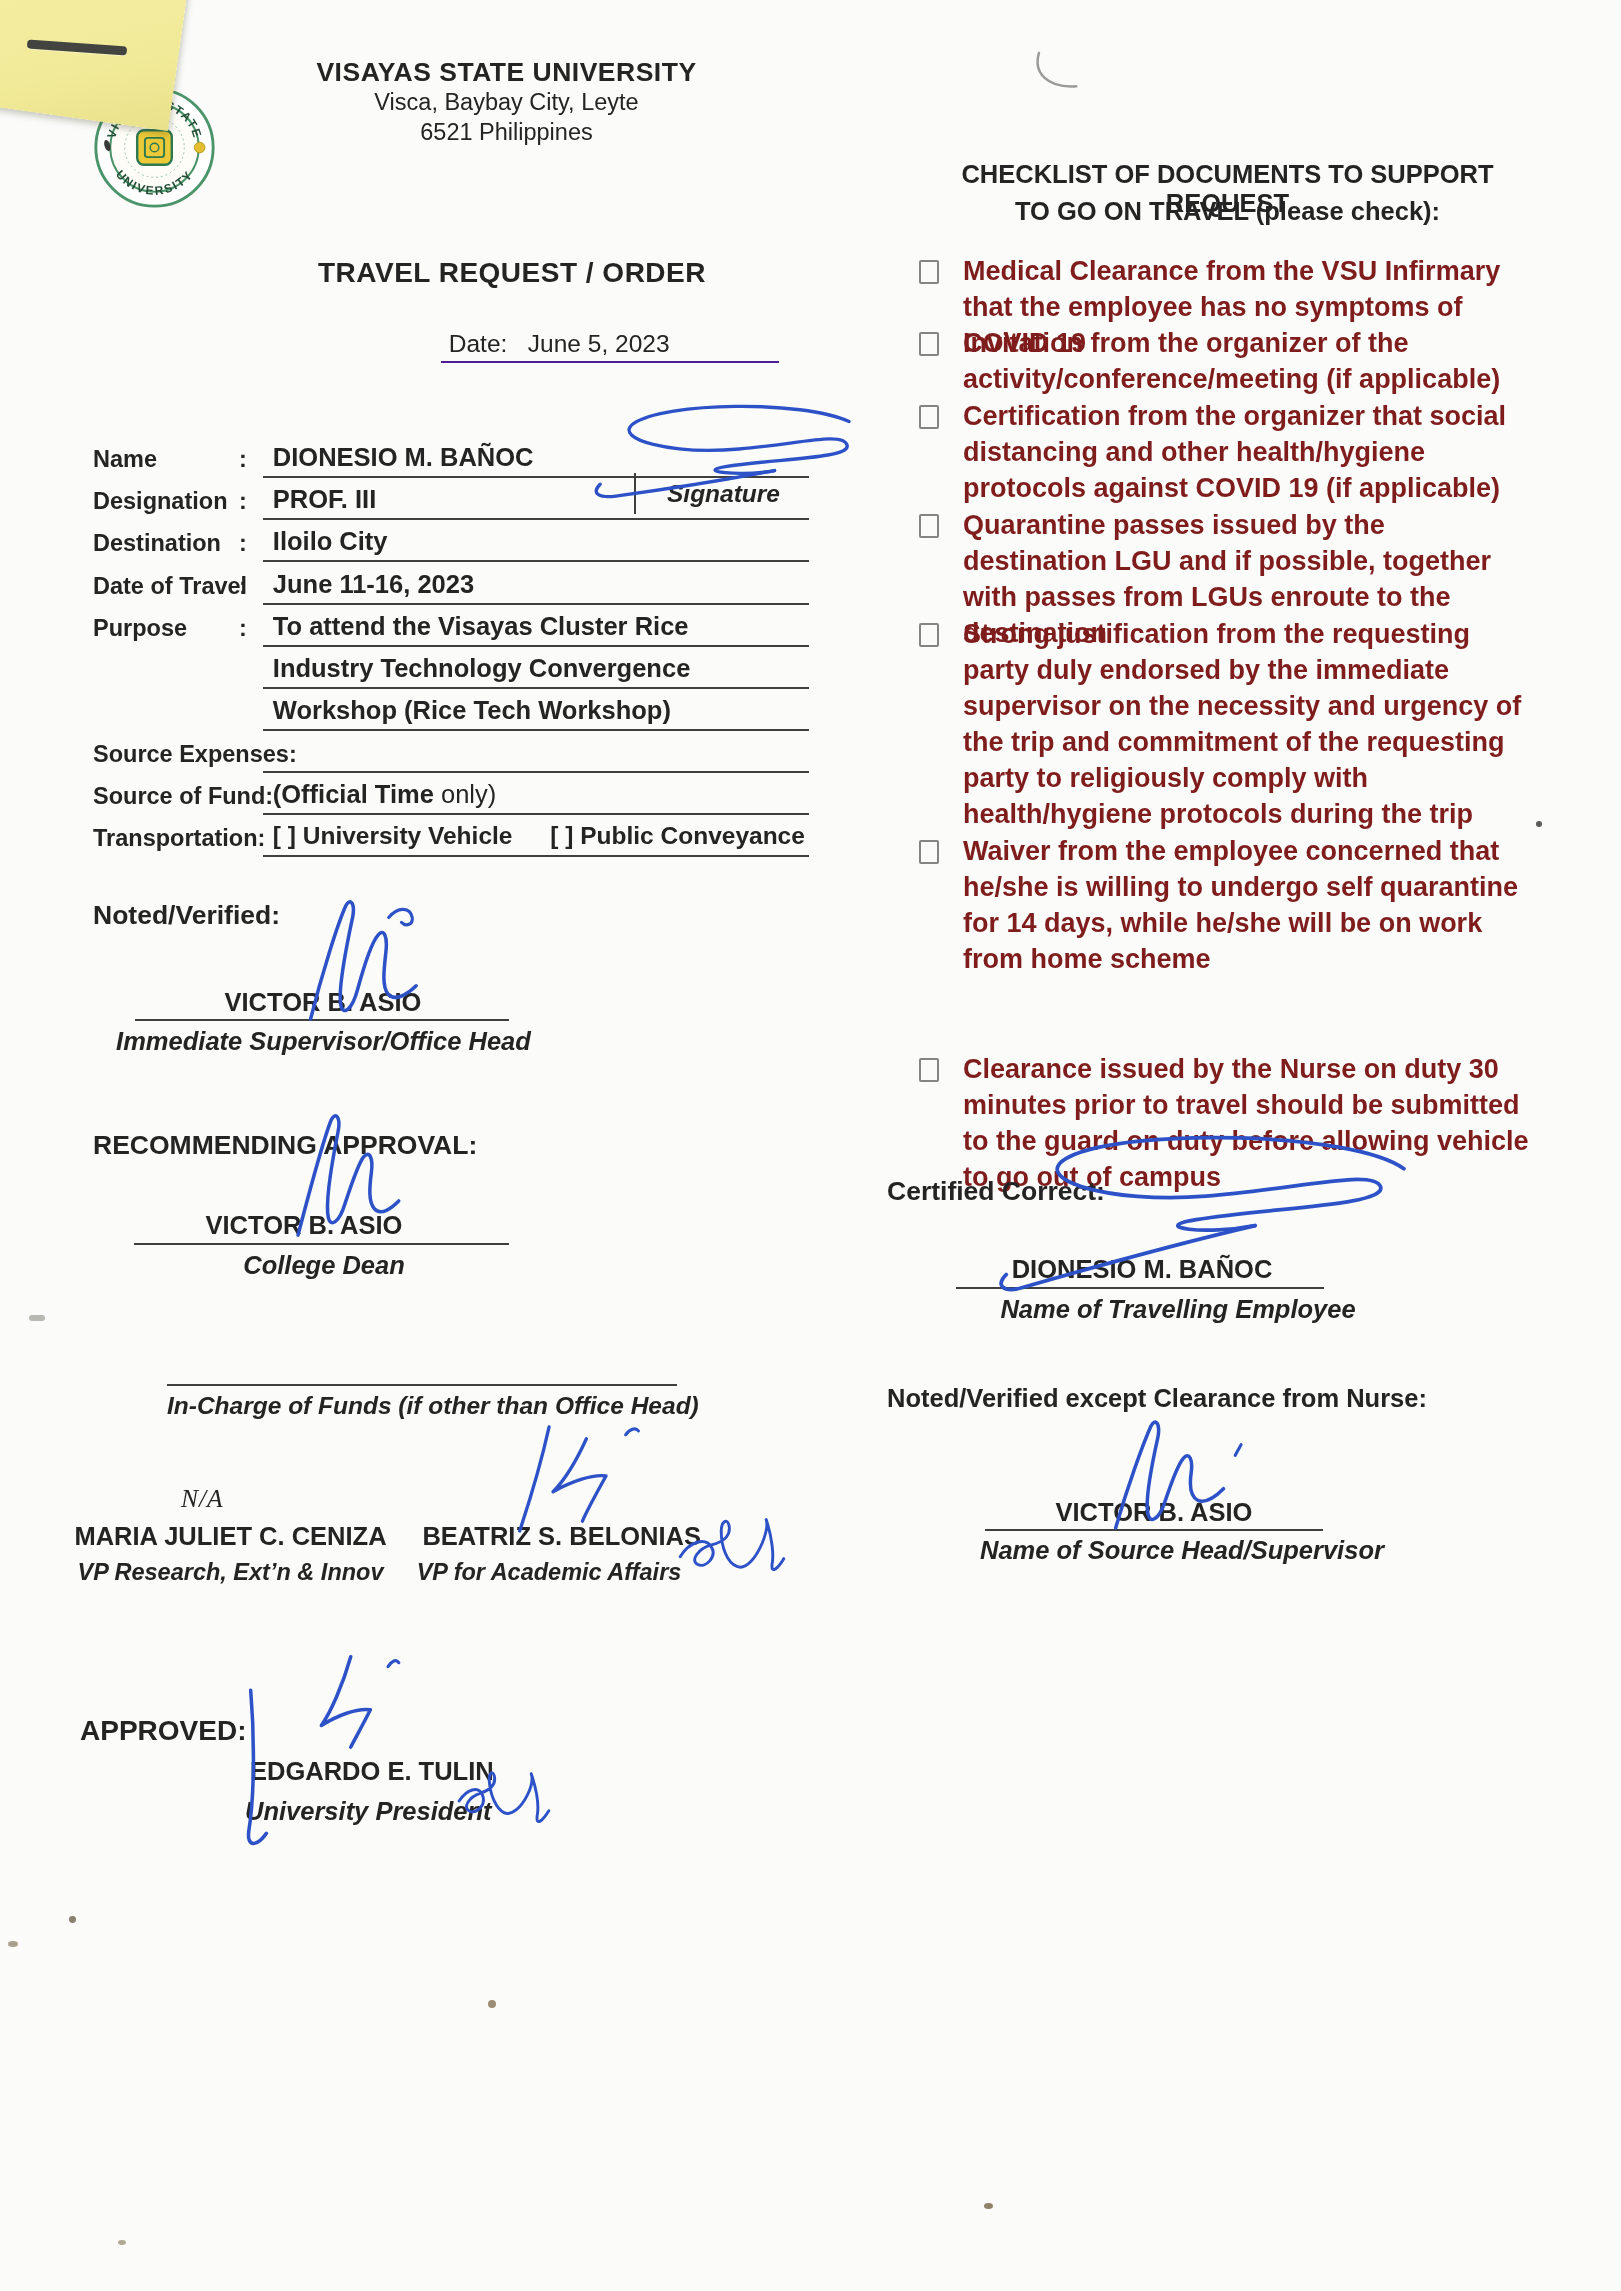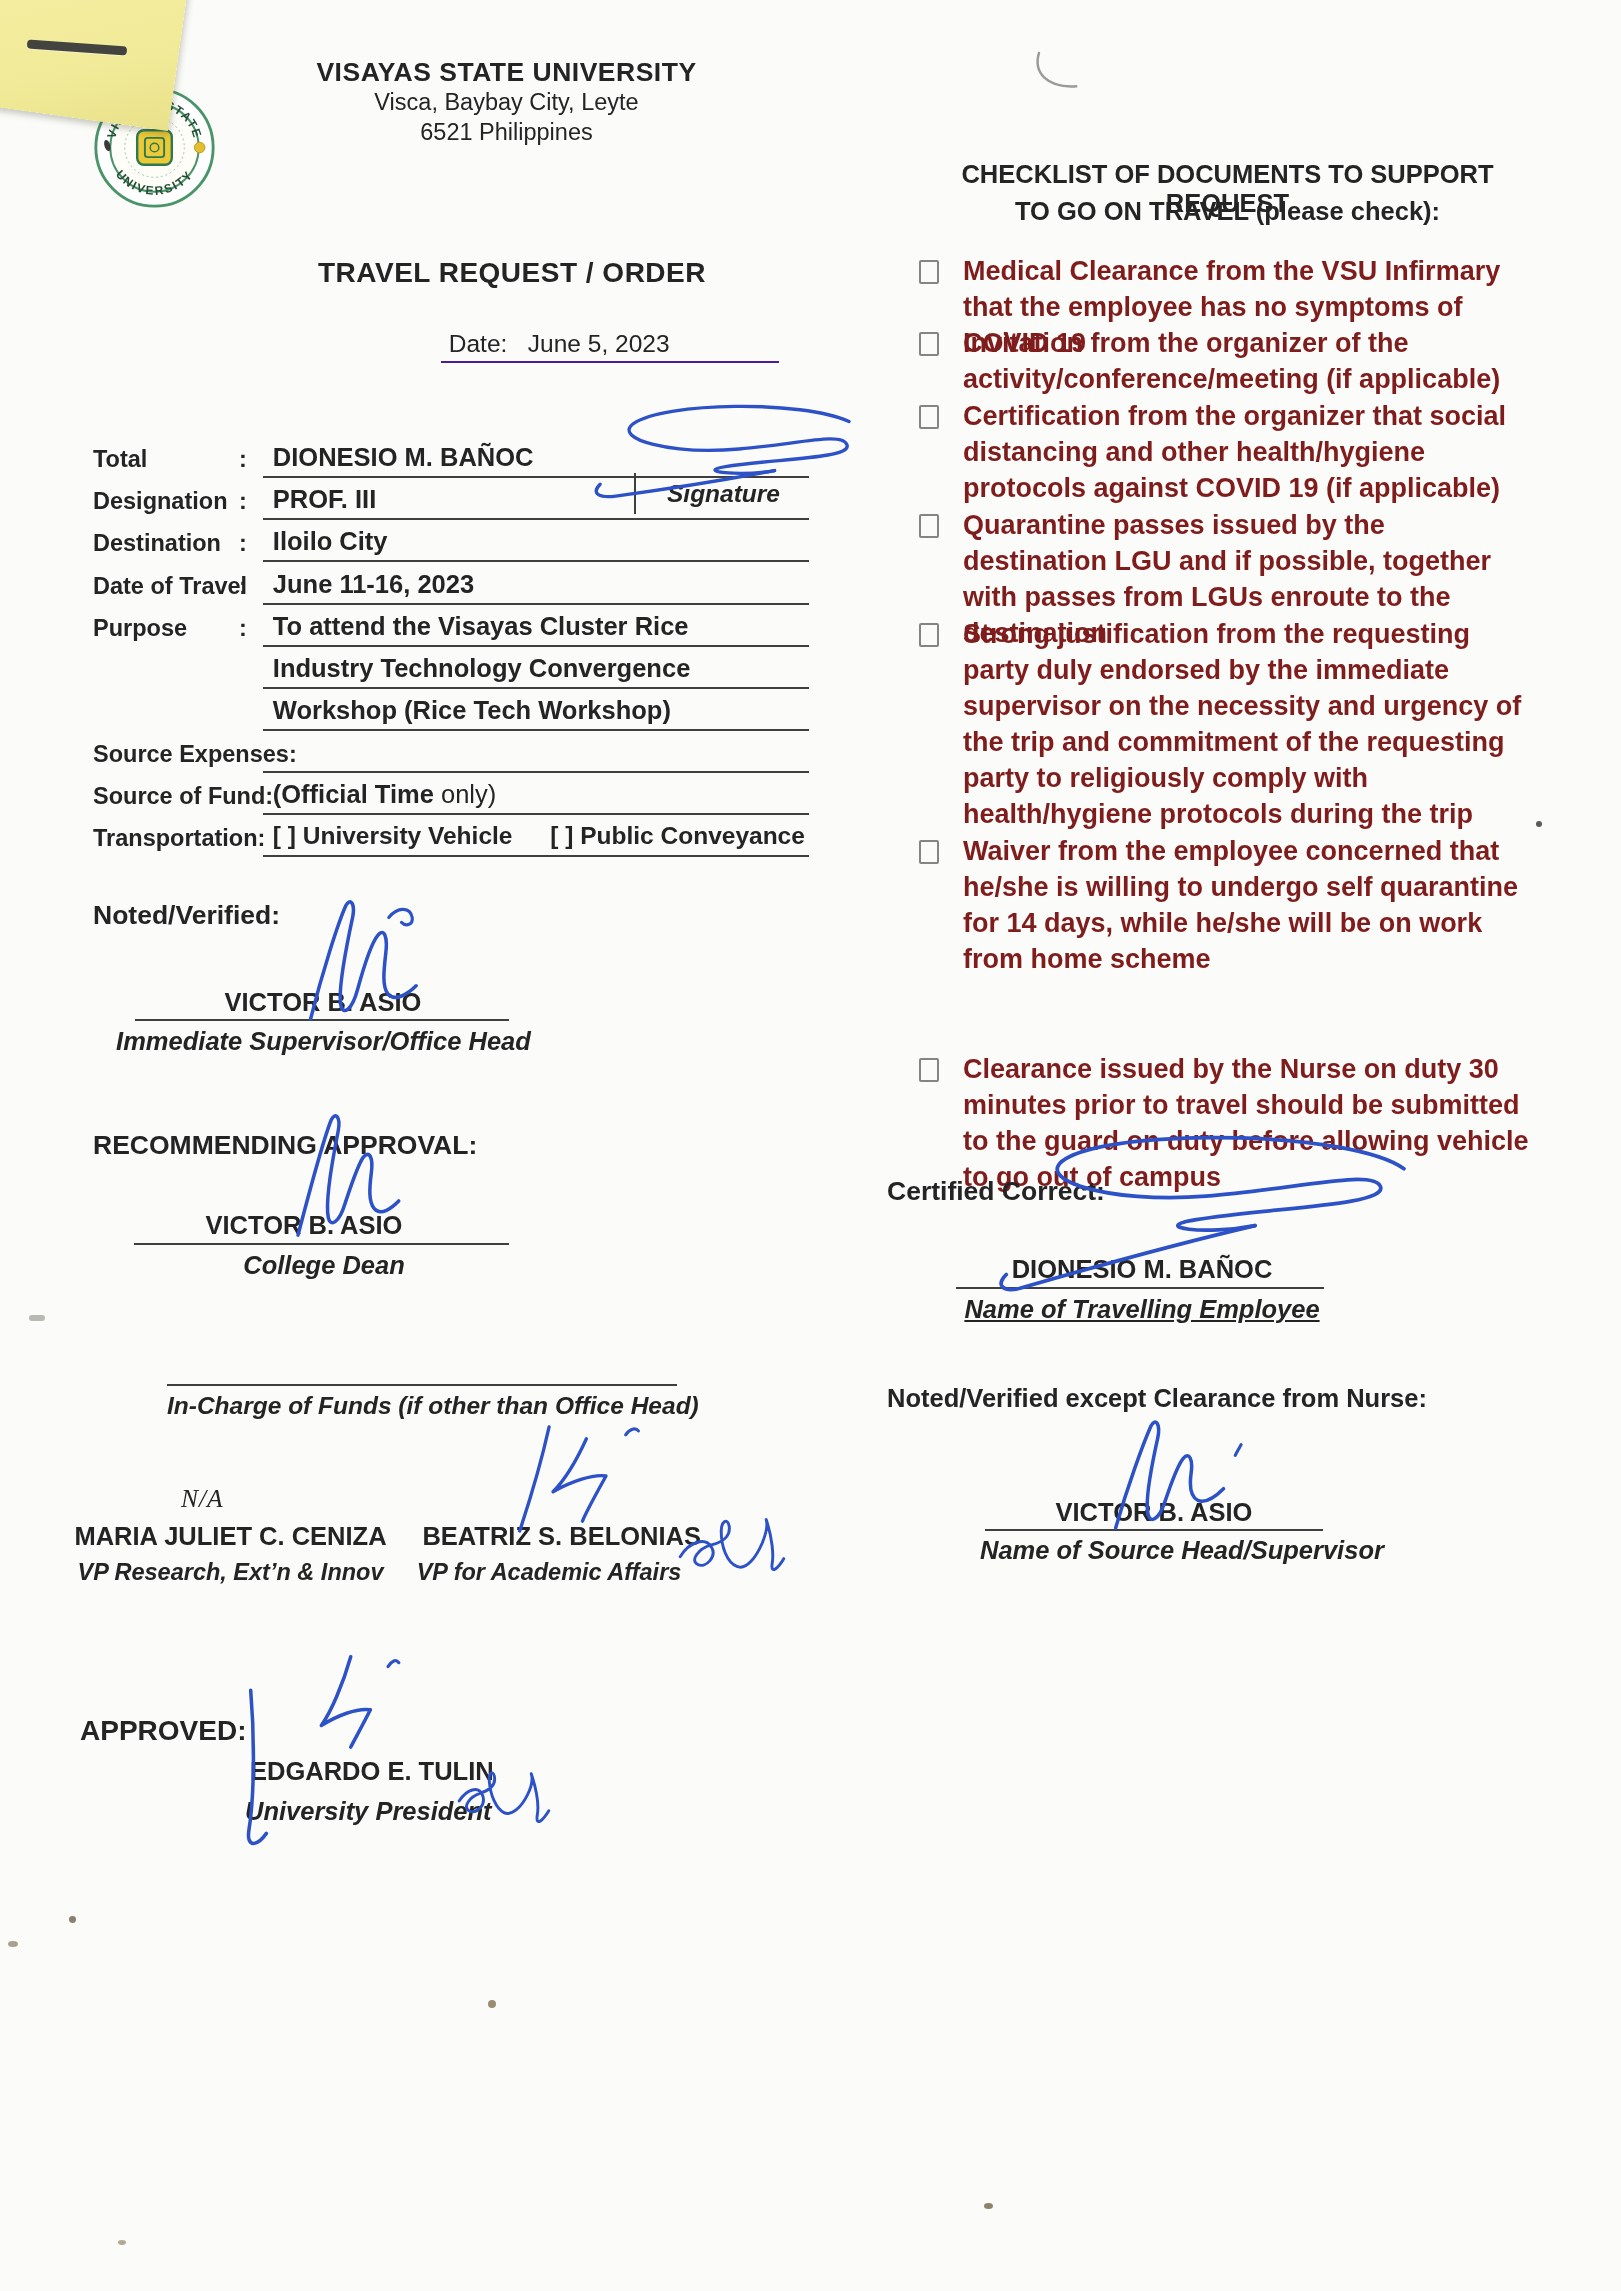--- a/index.html
+++ b/index.html
@@ -81,21 +81,21 @@
   <div class="abs ctr uni-addr" style="left:276px;top:89px;width:461px;">Visca, Baybay City, Leyte</div>
   <div class="abs ctr uni-addr" style="left:276px;top:119px;width:461px;">6521 Philippines</div>
   <div class="abs ctr doc-title" style="left:272px;top:257px;width:480px;">TRAVEL REQUEST / ORDER</div>
 
   <div class="abs date-line" style="left:441px;top:330px;width:338px;height:31px;border-bottom:2px solid #4c1d95;">
     <span style="margin-left:7.8px;">Date:</span>
     <span style="margin-left:13.7px;">June 5, 2023</span>
   </div>
 
   <div class="frow" style="top:441px">
-    <span class="flabel">Total</span>
+    <span class="flabel">Name</span>
     <span class="fcolon">:</span>
     <div class="fvalue">DIONESIO M. BAÑOC</div>
   </div>
   <div class="frow" style="top:483px">
     <span class="flabel">Designation</span>
     <span class="fcolon">:</span>
     <div class="fvalue">PROF. III</div>
   </div>
 
   <div class="abs" style="left:634px;top:473px;width:2px;height:41px;background:#3f3f3f;"></div>
@@ -174,21 +174,21 @@
   <div class="abs ctr sig-role" style="left:108px;top:1027px;width:431px;">Immediate Supervisor/Office Head</div>
 
   <div class="abs sig-head" style="left:93px;top:1130px;">RECOMMENDING APPROVAL:</div>
   <div class="abs ctr sig-name" style="left:118px;top:1211px;width:372px;">VICTOR B. ASIO</div>
   <div class="sigline" style="left:134px;top:1243px;width:375px;"></div>
   <div class="abs ctr sig-role" style="left:118px;top:1251px;width:412px;">College Dean</div>
 
   <div class="abs sig-head" style="left:887px;top:1176px;">Certified Correct:</div>
   <div class="abs ctr sig-name" style="left:956px;top:1255px;width:372px;">DIONESIO M. BAÑOC</div>
   <div class="sigline" style="left:956px;top:1287px;width:368px;"></div>
-  <div class="abs ctr sig-role" style="left:956px;top:1295px;width:372px;text-decoration:underline;">Name of Travelling Employee</div>
+  <div class="abs ctr sig-role" style="left:992px;top:1295px;width:372px;">Name of Travelling Employee</div>
 
   <div class="sigline" style="left:167px;top:1384px;width:510px;"></div>
   <div class="abs ctr sig-role" style="left:167px;top:1392px;width:510px;font-size:24.5px;">In-Charge of Funds (if other than Office Head)</div>
   <div class="abs na-text" style="left:181px;top:1484px;">N/A</div>
 
   <div class="abs ctr sig-name" style="left:69px;top:1522px;width:323px;">MARIA JULIET C. CENIZA</div>
   <div class="abs ctr sig-role" style="left:69px;top:1559px;width:323px;font-size:23.5px;">VP Research, Ext’n &amp; Innov</div>
 
   <div class="abs ctr sig-name" style="left:397px;top:1522px;width:304px;text-align:right;">BEATRIZ S. BELONIAS</div>
   <div class="abs ctr sig-role" style="left:397px;top:1559px;width:304px;font-size:23.5px;">VP for Academic Affairs</div>

